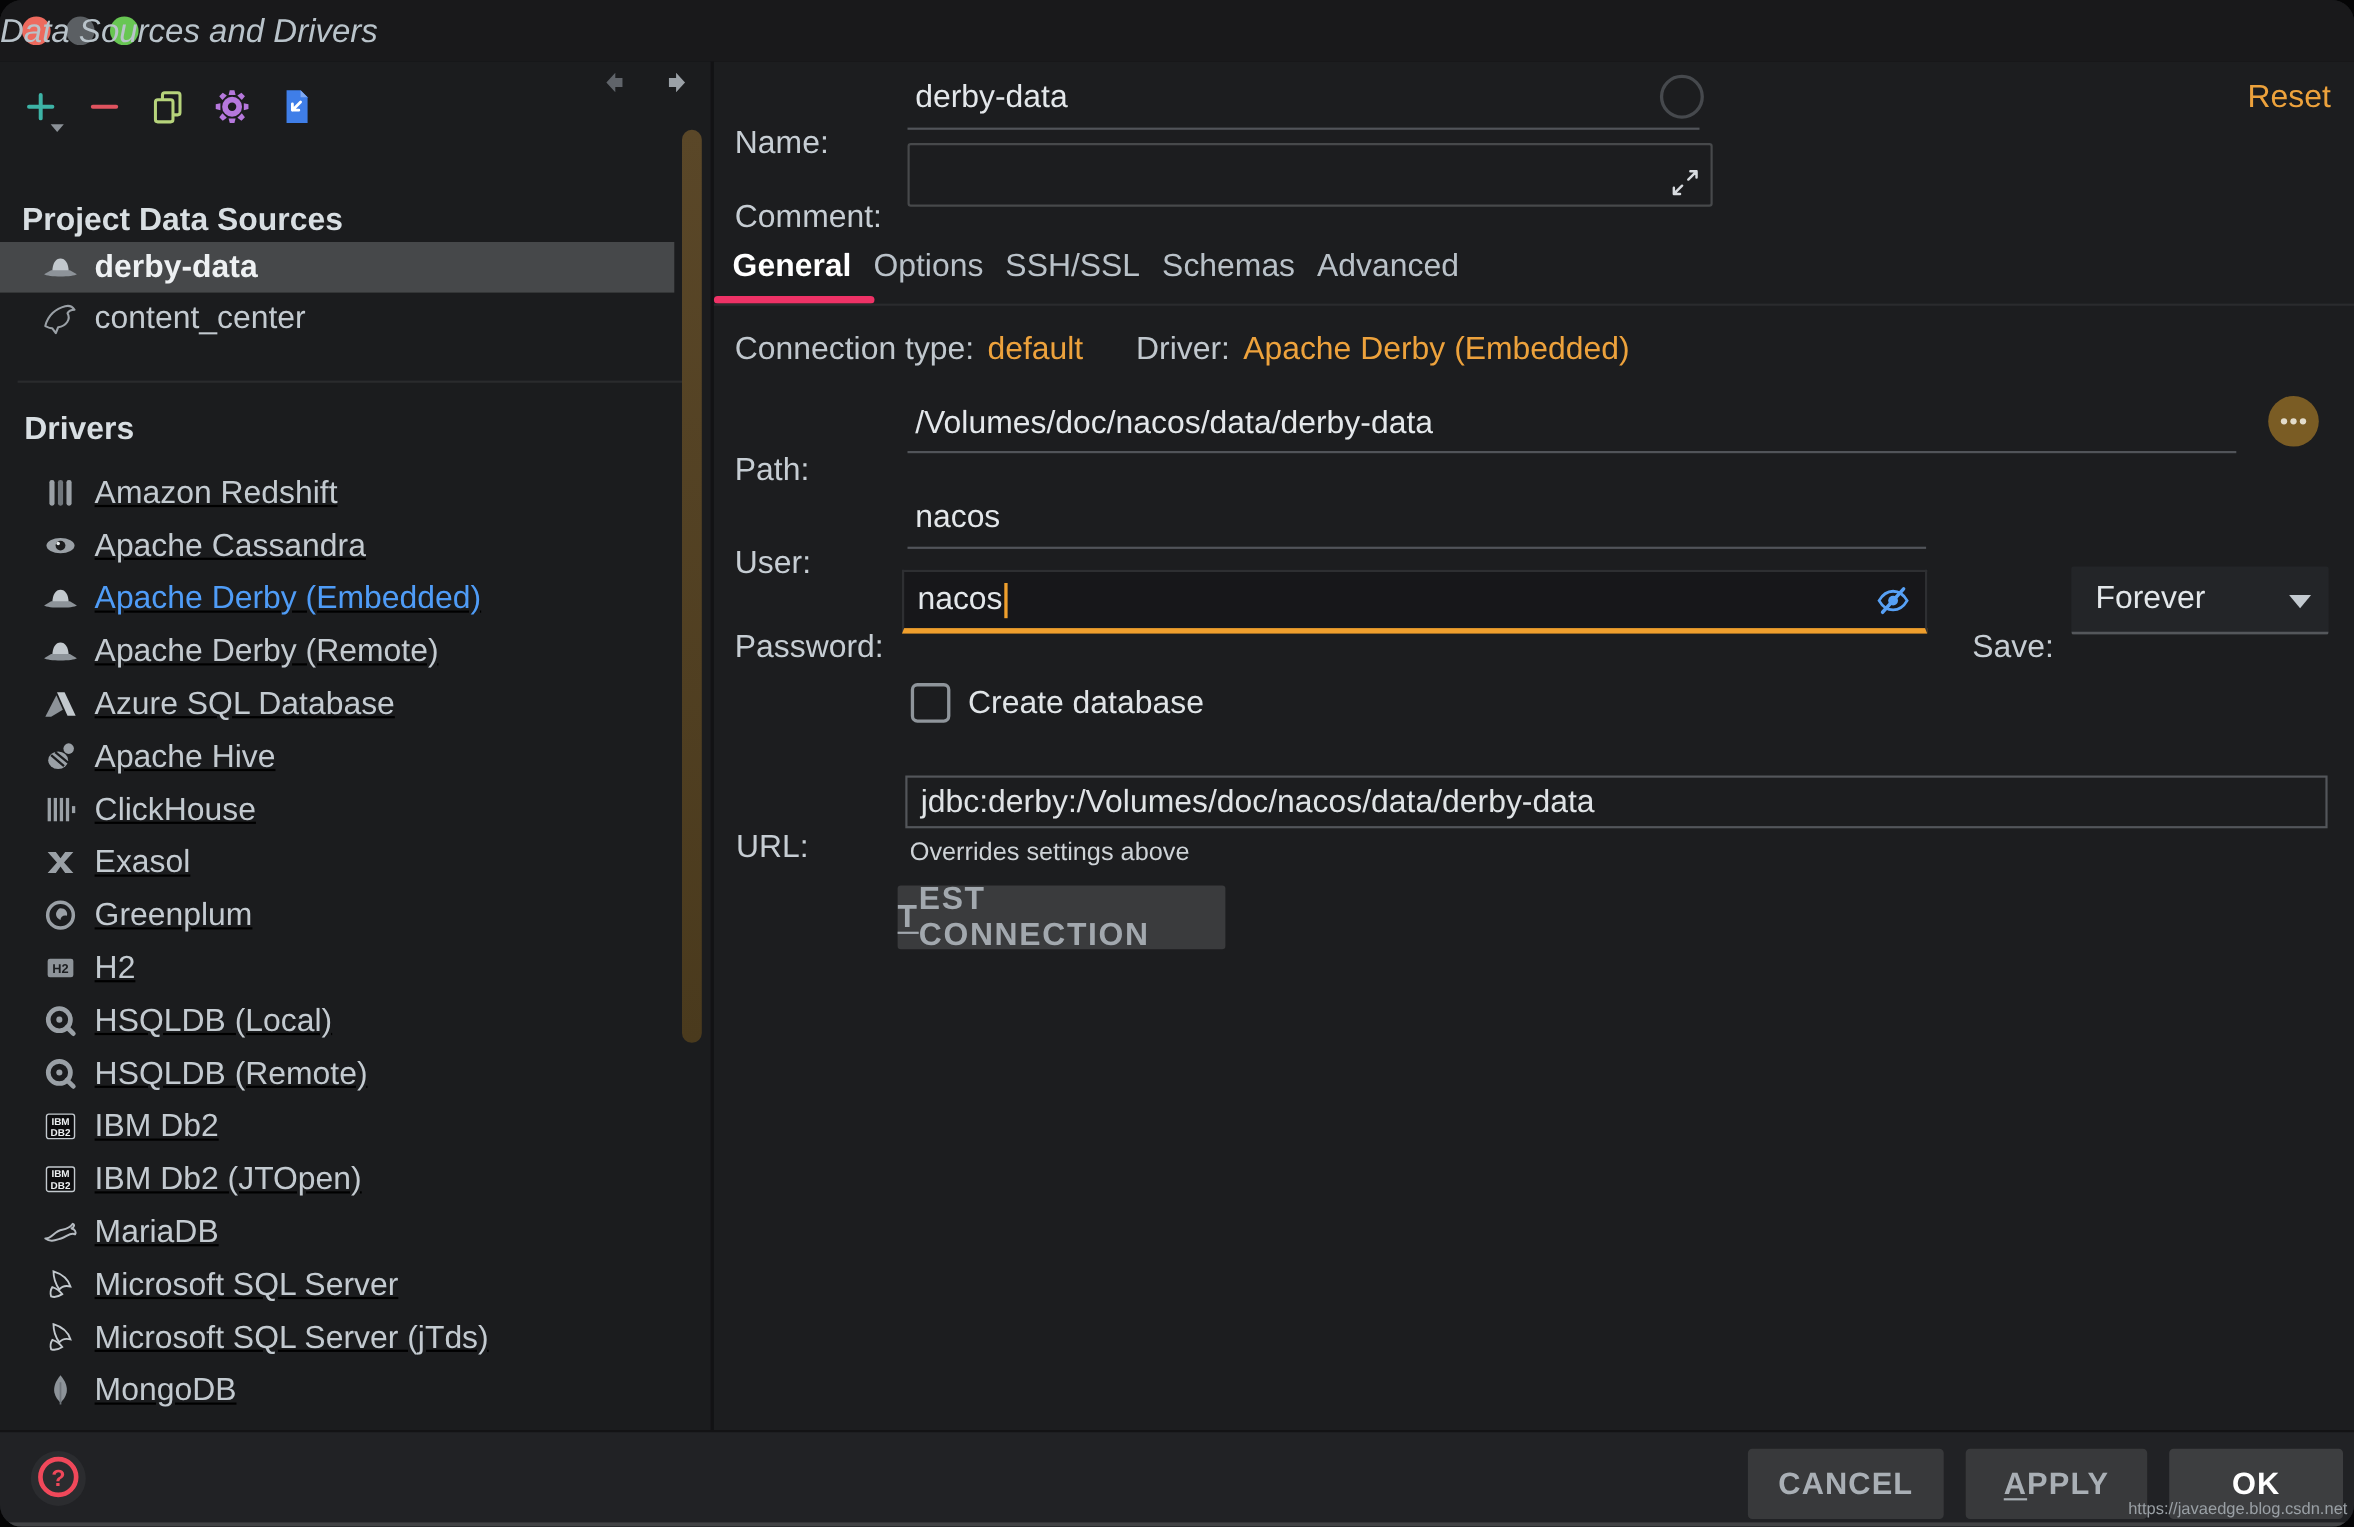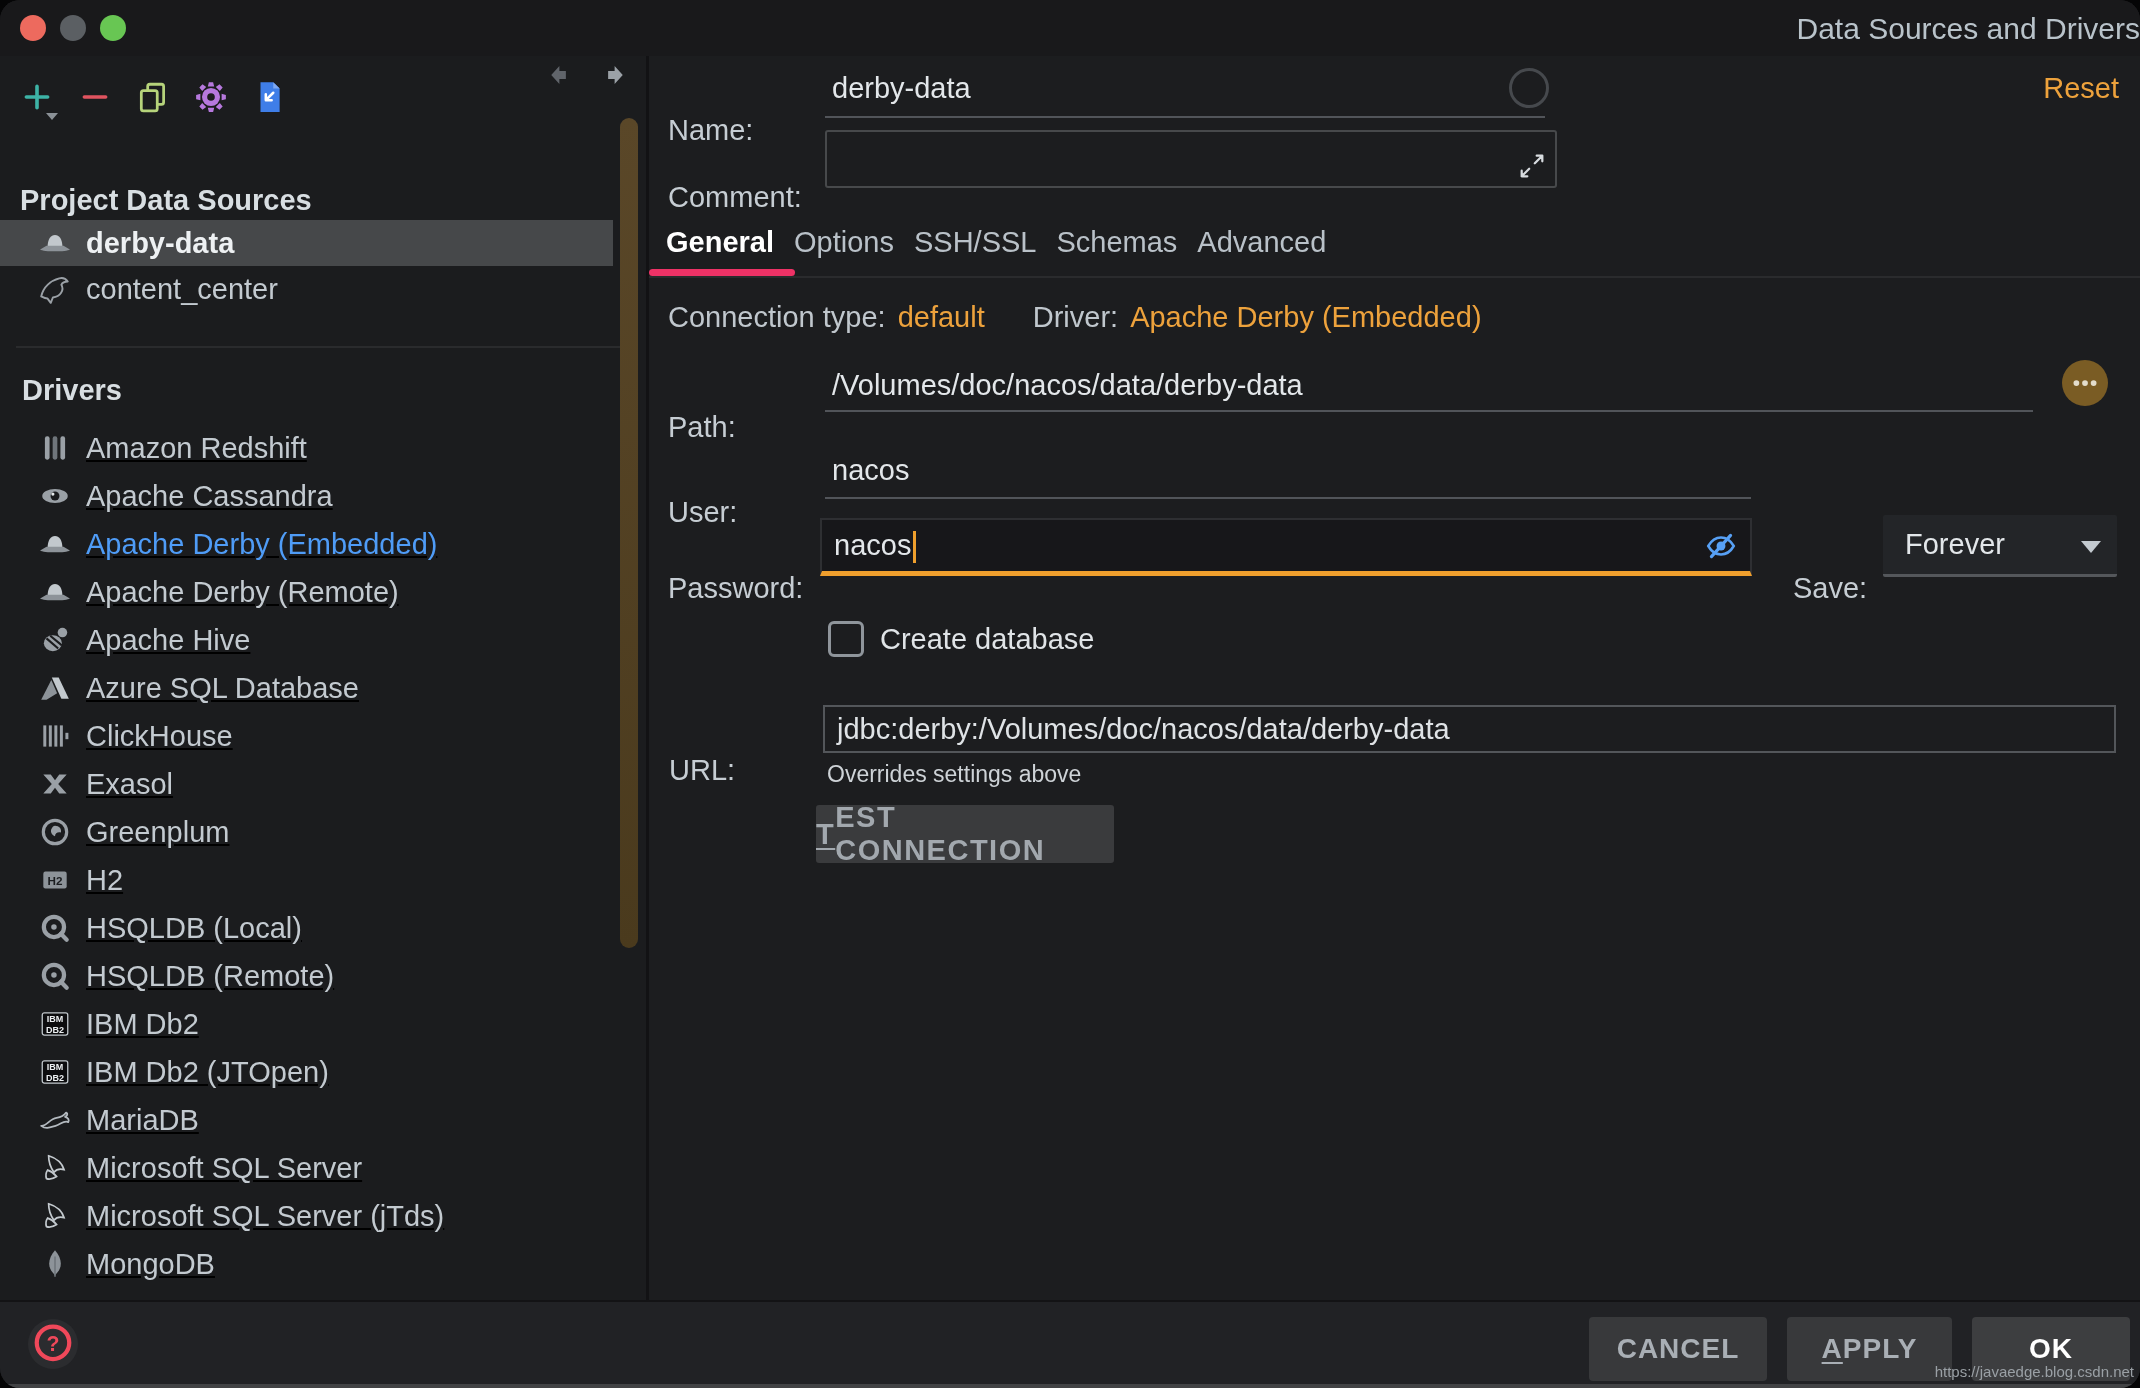--- a/index.html
+++ b/index.html
@@ -5,22 +5,22 @@
   html,body{margin:0;padding:0;background:#050506;width:2140px;height:1388px;overflow:hidden;
     font-family:"Liberation Sans",sans-serif;-webkit-font-smoothing:antialiased;}
   .window{position:relative;width:2140px;height:1388px;background:#1c1d1f;border-radius:20px;overflow:hidden;}
   
   .titlebar{position:absolute;top:0;left:0;right:0;height:56px;background:#19191b;border-bottom:1px solid #101012;}
   .lights{position:absolute;left:20px;top:15px;display:flex;gap:14px;}
   .light{width:26px;height:26px;border-radius:50%;}
   .light.red{background:#ed6a5e;}
   .light.gray{background:#5b5f63;}
   .light.green{background:#68c653;}
-  .win-title{position:absolute;left:0;right:0;top:0;height:56px;line-height:58px;text-align:right;
-    color:#b9c3ca;font-size:30px;}
+  .win-title{position:absolute;left:0;right:12px;top:0;height:56px;line-height:58px;text-align:left;
+    color:#b9c3ca;font-size:30px;font-style:italic;}
   
   .content{position:absolute;top:56px;left:0;right:0;bottom:88px;display:flex;}
   .sidebar{position:relative;width:646px;flex:0 0 646px;background:#1b1c1e;border-right:3px solid #121214;overflow:hidden;}
   .panel{position:relative;flex:1;background:#1c1d1f;}
   
   .side-toolbar{position:relative;height:68px;}
   .tb-icons{position:absolute;left:20px;top:24px;display:flex;gap:24px;}
   .tb-btn{position:relative;width:34px;height:34px;cursor:default;}
   .tb-btn svg{width:34px;height:34px;display:block;}
   .plus-caret{position:absolute;right:-4px;bottom:-6px;width:0;height:0;border-left:6px solid transparent;
@@ -223,37 +223,37 @@
                 <svg viewBox="0 0 32 32">
                   <path d="M9 20c0-7.5 3-11.5 7-11.5s7 4 7 11.5" fill="#c2c8cd"></path>
                   <path d="M8 18.5h16l6 3.5c-3 2.5-25 2.5-28 0z" fill="#8d9399"></path>
                 </svg>
               </span>
     <span class="drv-label">Apache Derby (Remote)</span>
   </div>
             <div class="drv">
     <span class="row-ic">
                 <svg viewBox="0 0 32 32">
+                  <path d="M13 6h6.5L29 26h-7z" fill="#c3c9ce"></path>
+                  <path d="M12.5 8.5L18 21l-10 6H3z" fill="#8d9399"></path>
+                </svg>
+              </span>
+    <span class="drv-label">Azure SQL Database</span>
+  </div>
+            <div class="drv">
+    <span class="row-ic">
+                <svg viewBox="0 0 32 32">
                   <ellipse cx="14" cy="19" rx="8.5" ry="7.5" fill="#9aa0a6"></ellipse>
                   <circle cx="23" cy="9" r="4.5" fill="#9aa0a6"></circle>
                   <g stroke="#1b1c1e" stroke-width="2">
                     <path d="M8 14.5l11 9.5M11.5 12l11 9"></path>
                   </g>
                 </svg>
               </span>
     <span class="drv-label">Apache Hive</span>
-  </div>
-            <div class="drv">
-    <span class="row-ic">
-                <svg viewBox="0 0 32 32">
-                  <path d="M13 6h6.5L29 26h-7z" fill="#c3c9ce"></path>
-                  <path d="M12.5 8.5L18 21l-10 6H3z" fill="#8d9399"></path>
-                </svg>
-              </span>
-    <span class="drv-label">Azure SQL Database</span>
   </div>
             <div class="drv">
     <span class="row-ic">
                 <svg viewBox="0 0 32 32">
                   <g fill="#9aa0a6">
                     <rect x="5" y="6" width="2.8" height="20"></rect>
                     <rect x="10.2" y="6" width="2.8" height="20"></rect>
                     <rect x="15.4" y="6" width="2.8" height="20"></rect>
                     <rect x="20.6" y="6" width="2.8" height="20"></rect>
                     <rect x="25.8" y="13" width="2.8" height="6"></rect>

